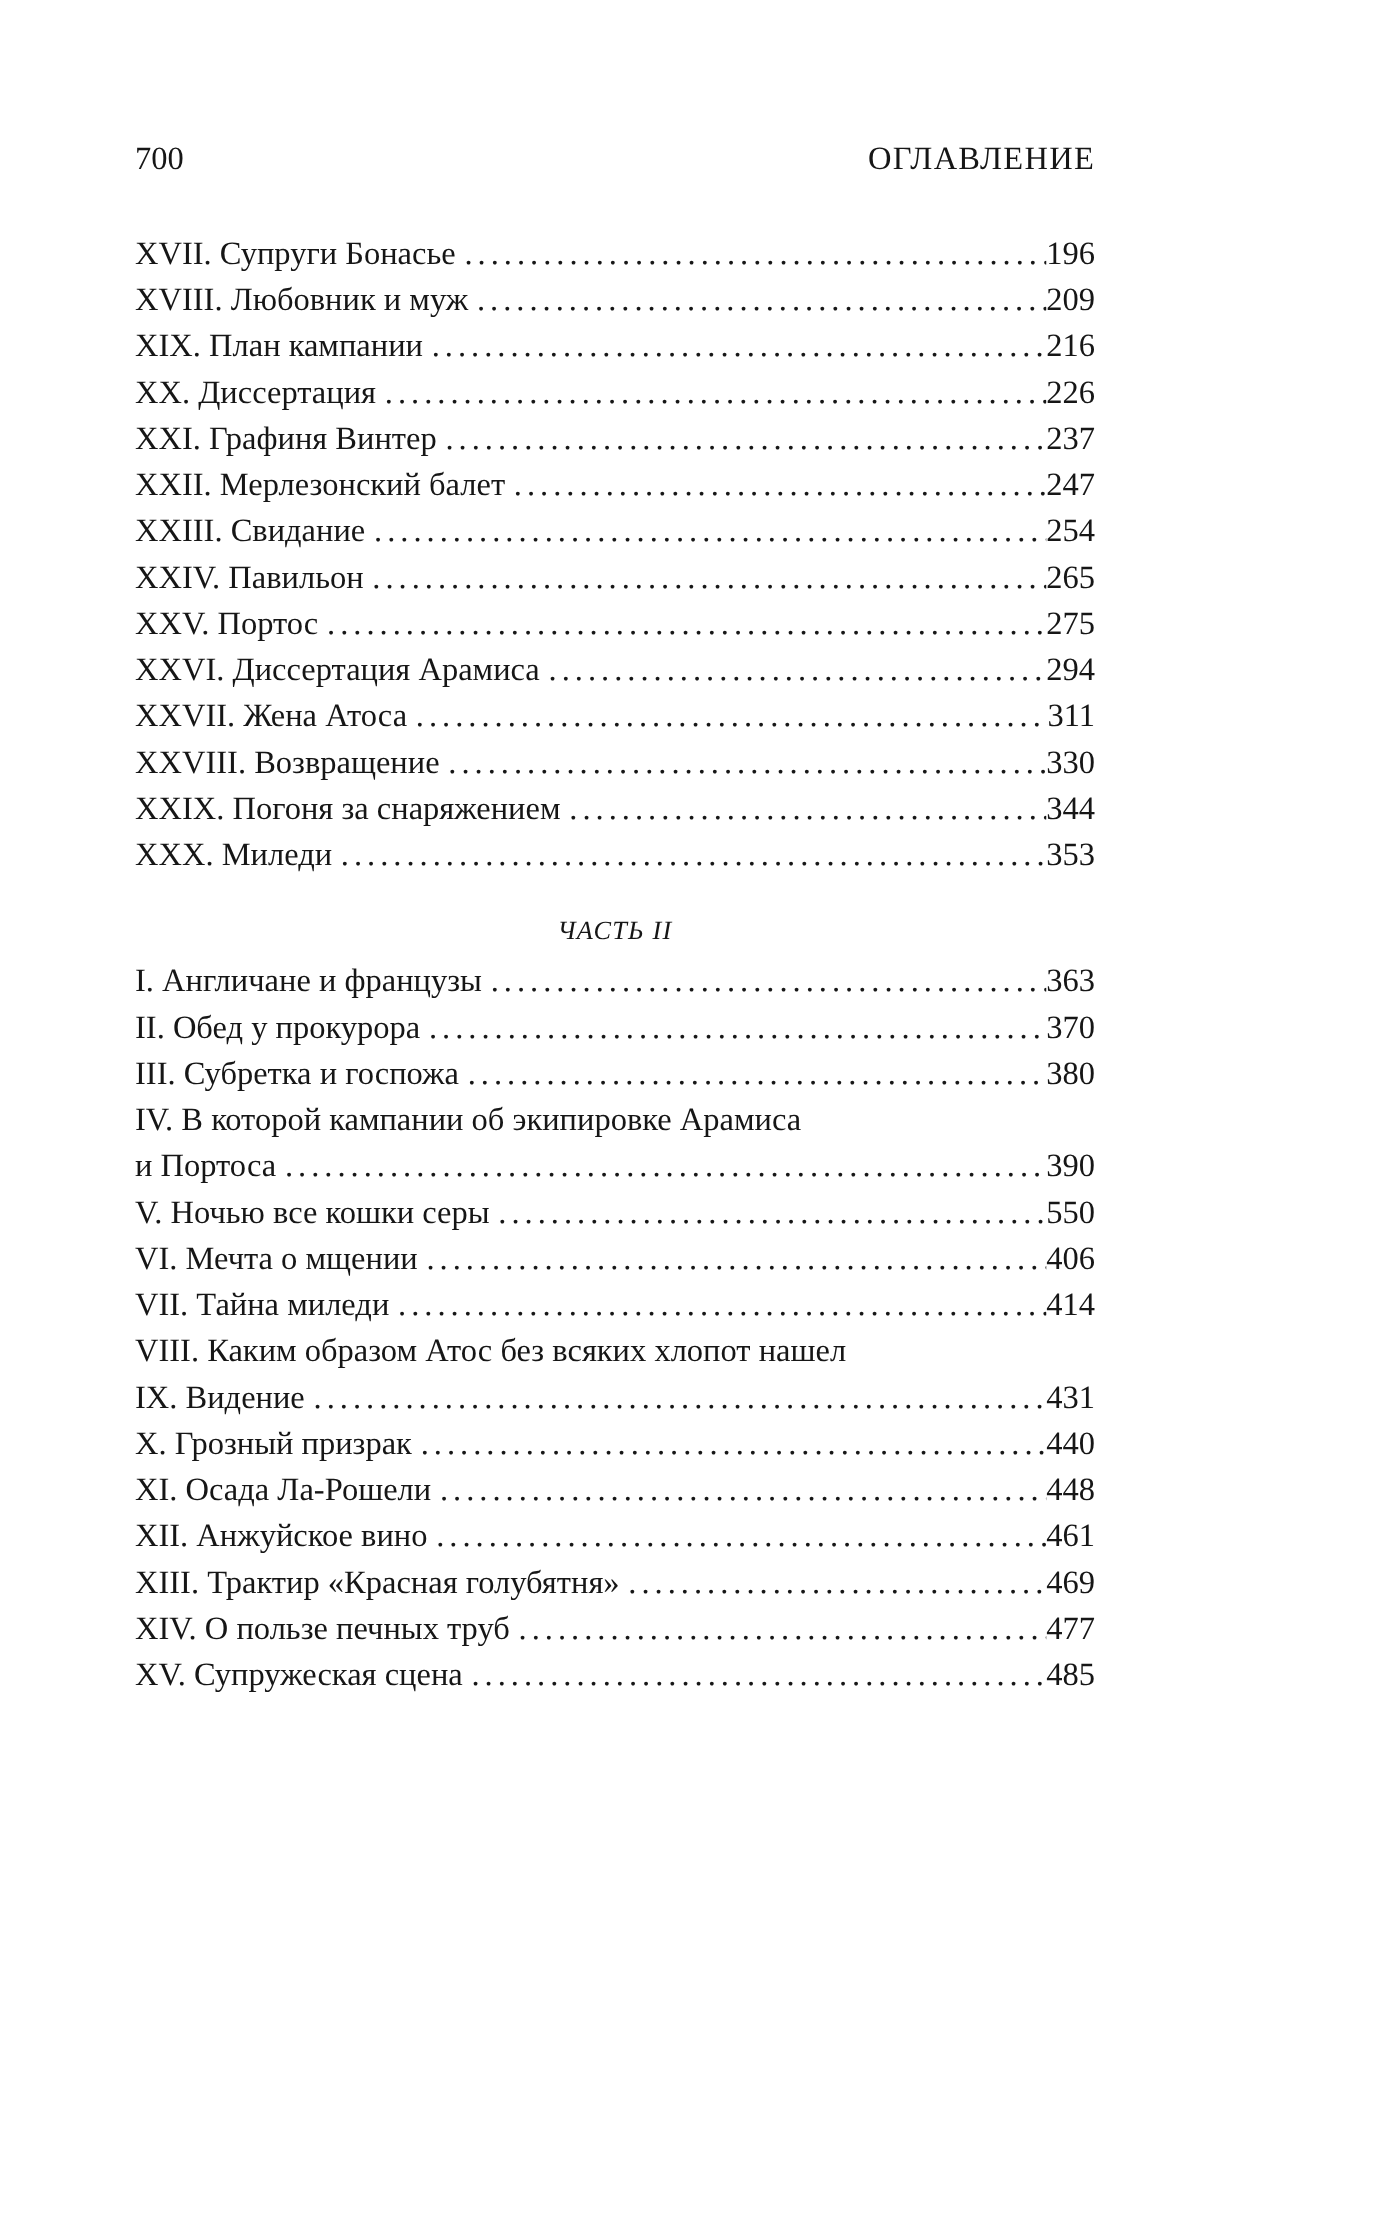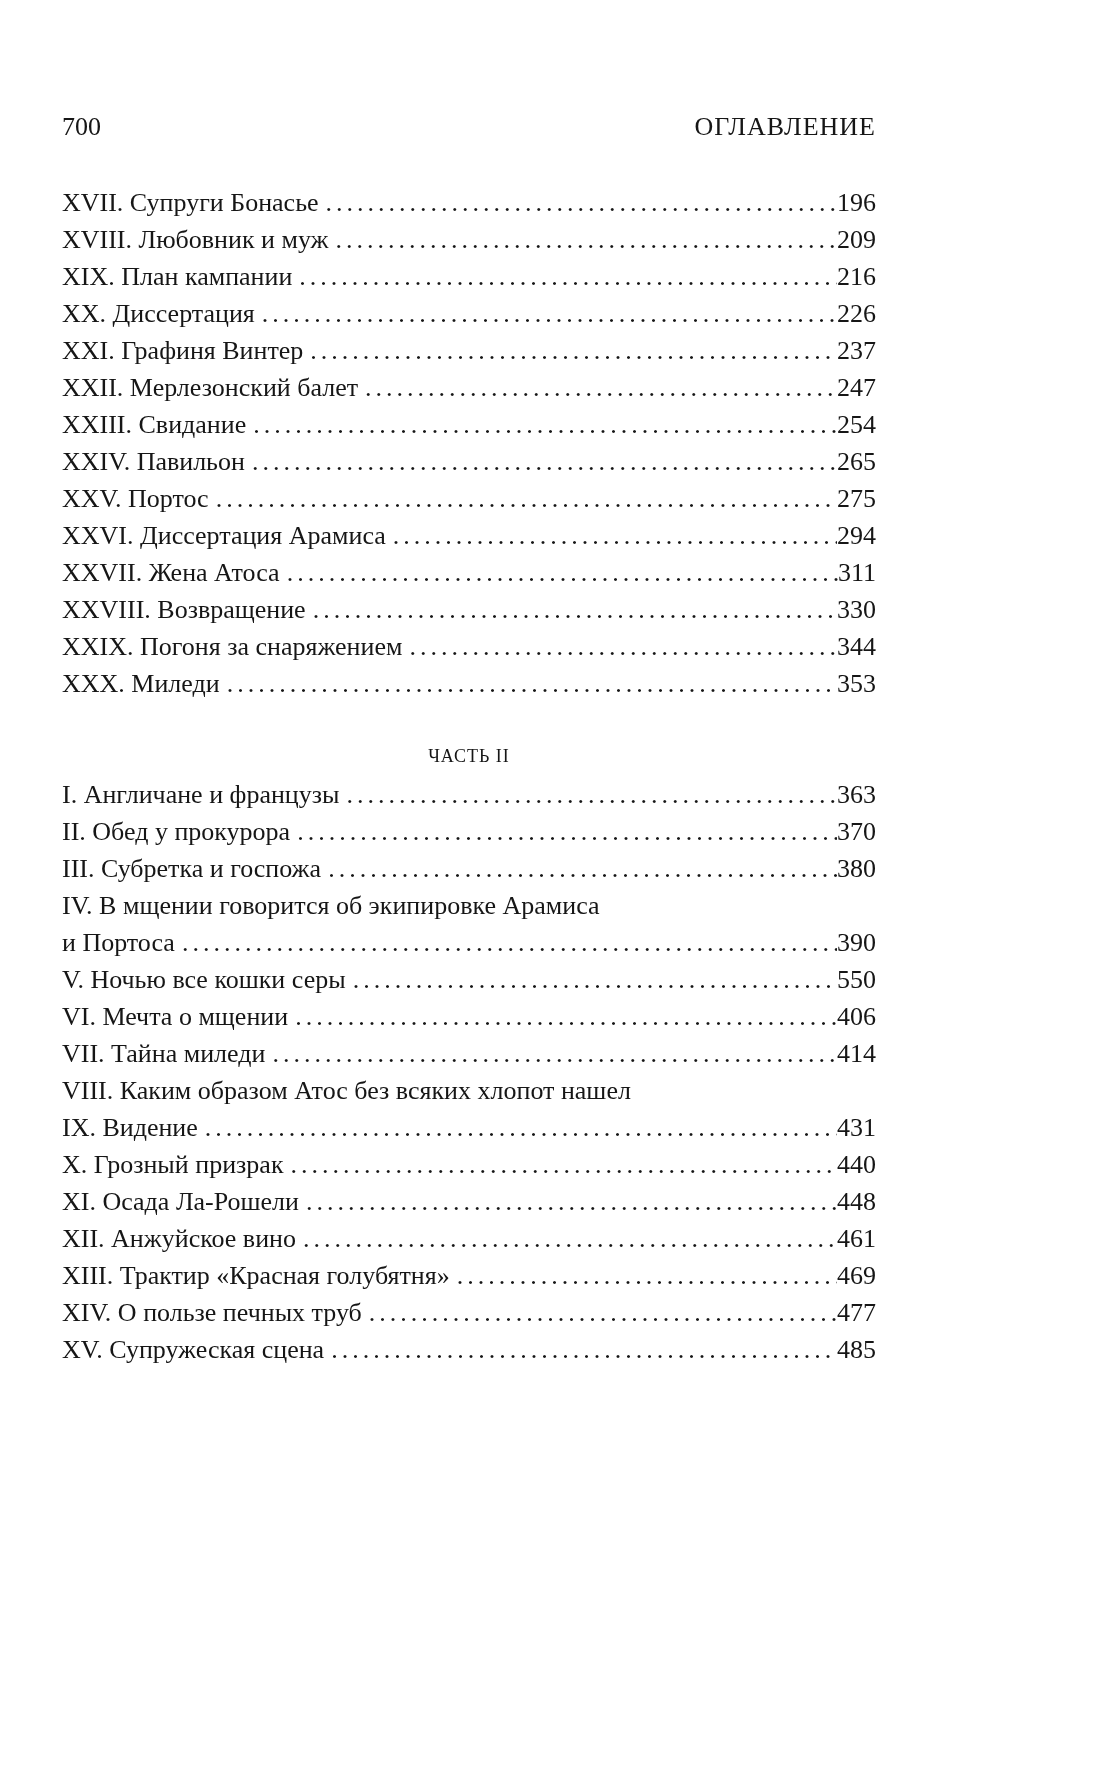--- a/index.html
+++ b/index.html
@@ -7,21 +7,21 @@
   body {
     width: 1100px;
     height: 1777px;
     overflow: hidden;
     font-family: "Liberation Serif", "DejaVu Serif", serif;
     color: #161616;
   }
   .page {
     width: 1100px;
     height: 1777px;
-    padding: 112px 224px 0 62px;
+    padding: 112px 224px 0 108px;
   }
   .page-header {
     display: flex;
     justify-content: space-between;
     align-items: baseline;
     font-size: 26px;
     margin-bottom: 42px;
   }
   .running-title { letter-spacing: 1px; }
   .toc-entry {
@@ -42,25 +42,26 @@
     padding-left: 7px;
     padding-right: 1px;
     min-width: 20px;
   }
   .dots::after {
     content: "...................................................................................................................................................................";
   }
   .page-num { white-space: nowrap; }
   .part-heading {
     text-align: center;
-    font-size: 18px;
+    font-size: 21px;
     font-weight: normal;
     letter-spacing: 1px;
-    margin-top: 44px;
+    margin-top: 30px;
     margin-bottom: 9px;
+    font-style: italic;
   }
 </style>
 </head>
 <body>
 
 <div class="page">
   <div class="page-header">
     <span class="page-number">700</span>
     <span class="running-title">ОГЛАВЛЕНИЕ</span>
   </div>
@@ -184,21 +185,21 @@
         </div>
       </div>
       <div class="toc-entry">
         <div class="entry-row">
           <span class="entry-text">III. Субретка и госпожа</span>
           <span class="dots"></span>
           <span class="page-num">380</span>
         </div>
       </div>
       <div class="toc-entry">
-        <div class="entry-title-line">IV. В мщении говорится об экипировке Арамиса</div>
+        <div class="entry-title-line">IV. В которой кампании об экипировке Арамиса</div>
         <div class="entry-row">
           <span class="entry-text">и Портоса</span>
           <span class="dots"></span>
           <span class="page-num">390</span>
         </div>
       </div>
       <div class="toc-entry">
         <div class="entry-row">
           <span class="entry-text">V. Ночью все кошки серы</span>
           <span class="dots"></span>

